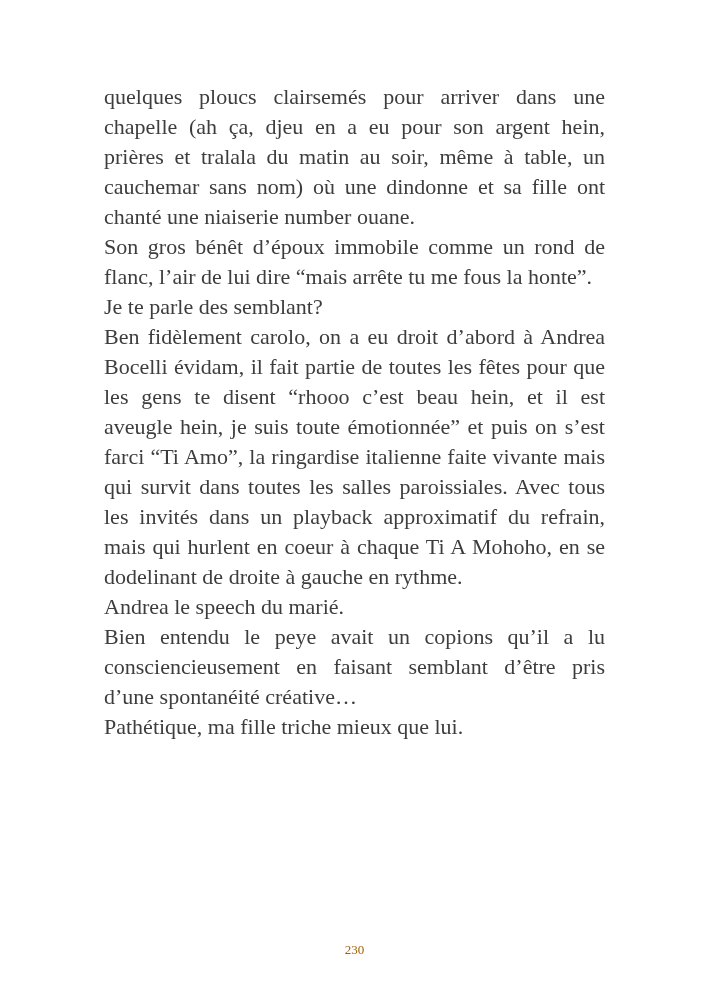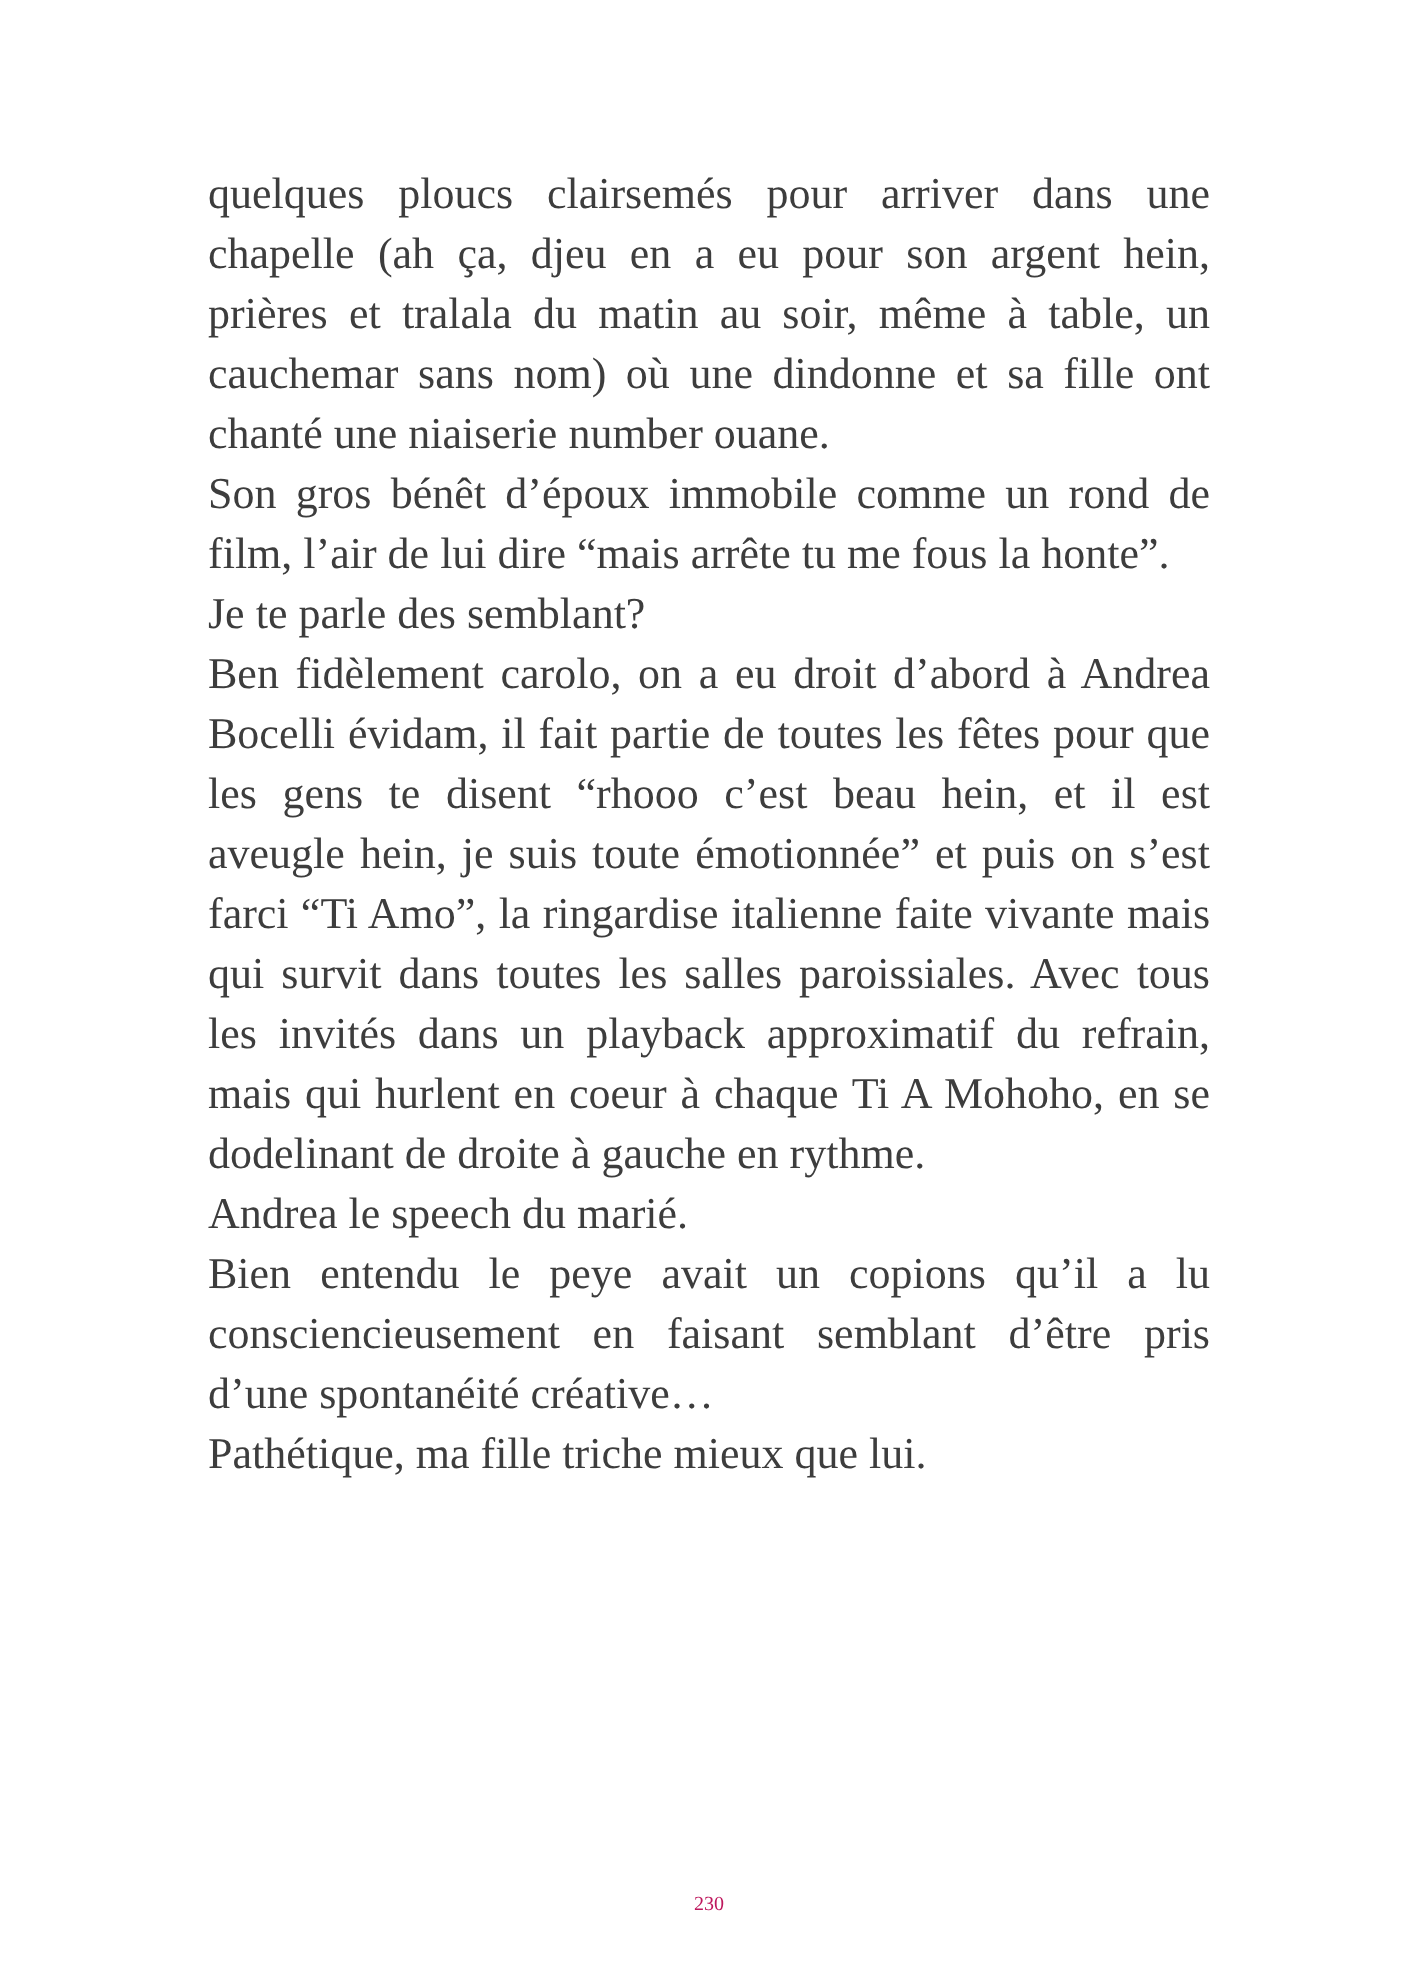--- a/index.html
+++ b/index.html
@@ -30,31 +30,31 @@
     padding: 0;
     word-break: break-word;
   }
   .page-number {
     position: absolute;
     left: 0;
     right: 0;
     bottom: 34px;
     text-align: center;
     font-family: "Liberation Serif", "DejaVu Serif", serif;
-    font-size: 10px;
-    color: #be185d;
+    font-size: 13px;
+    color: #a16207;
   }
 </style>
 </head>
 <body>
 
 <div class="page">
   <div class="text-block">
     <p>quelques ploucs clairsemés pour arriver dans une chapelle (ah ça, djeu en a eu pour son argent hein, prières et tralala du matin au soir, même à table, un cauchemar sans nom) où une dindonne et sa fille ont chanté une niaiserie number ouane.</p>
-    <p>Son gros bénêt d’époux immobile comme un rond de film, l’air de lui dire “mais arrête tu me fous la honte”.</p>
+    <p>Son gros bénêt d’époux immobile comme un rond de flanc, l’air de lui dire “mais arrête tu me fous la honte”.</p>
     <p>Je te parle des semblant?</p>
     <p>Ben fidèlement carolo, on a eu droit d’abord à Andrea Bocelli évidam, il fait partie de toutes les fêtes pour que les gens te disent “rhooo c’est beau hein, et il est aveugle hein, je suis toute émotionnée” et puis on s’est farci “Ti Amo”, la ringardise italienne faite vivante mais qui survit dans toutes les salles paroissiales. Avec tous les invités dans un playback approximatif du refrain, mais qui hurlent en coeur à chaque Ti A Mohoho, en se dodelinant de droite à gauche en rythme.</p>
     <p>Andrea le speech du marié.</p>
     <p>Bien entendu le peye avait un copions qu’il a lu consciencieusement en faisant semblant d’être pris d’une spontanéité créative…</p>
     <p>Pathétique, ma fille triche mieux que lui.</p>
   </div>
   <div class="page-number">230</div>
 </div>
 
 </body></html>

